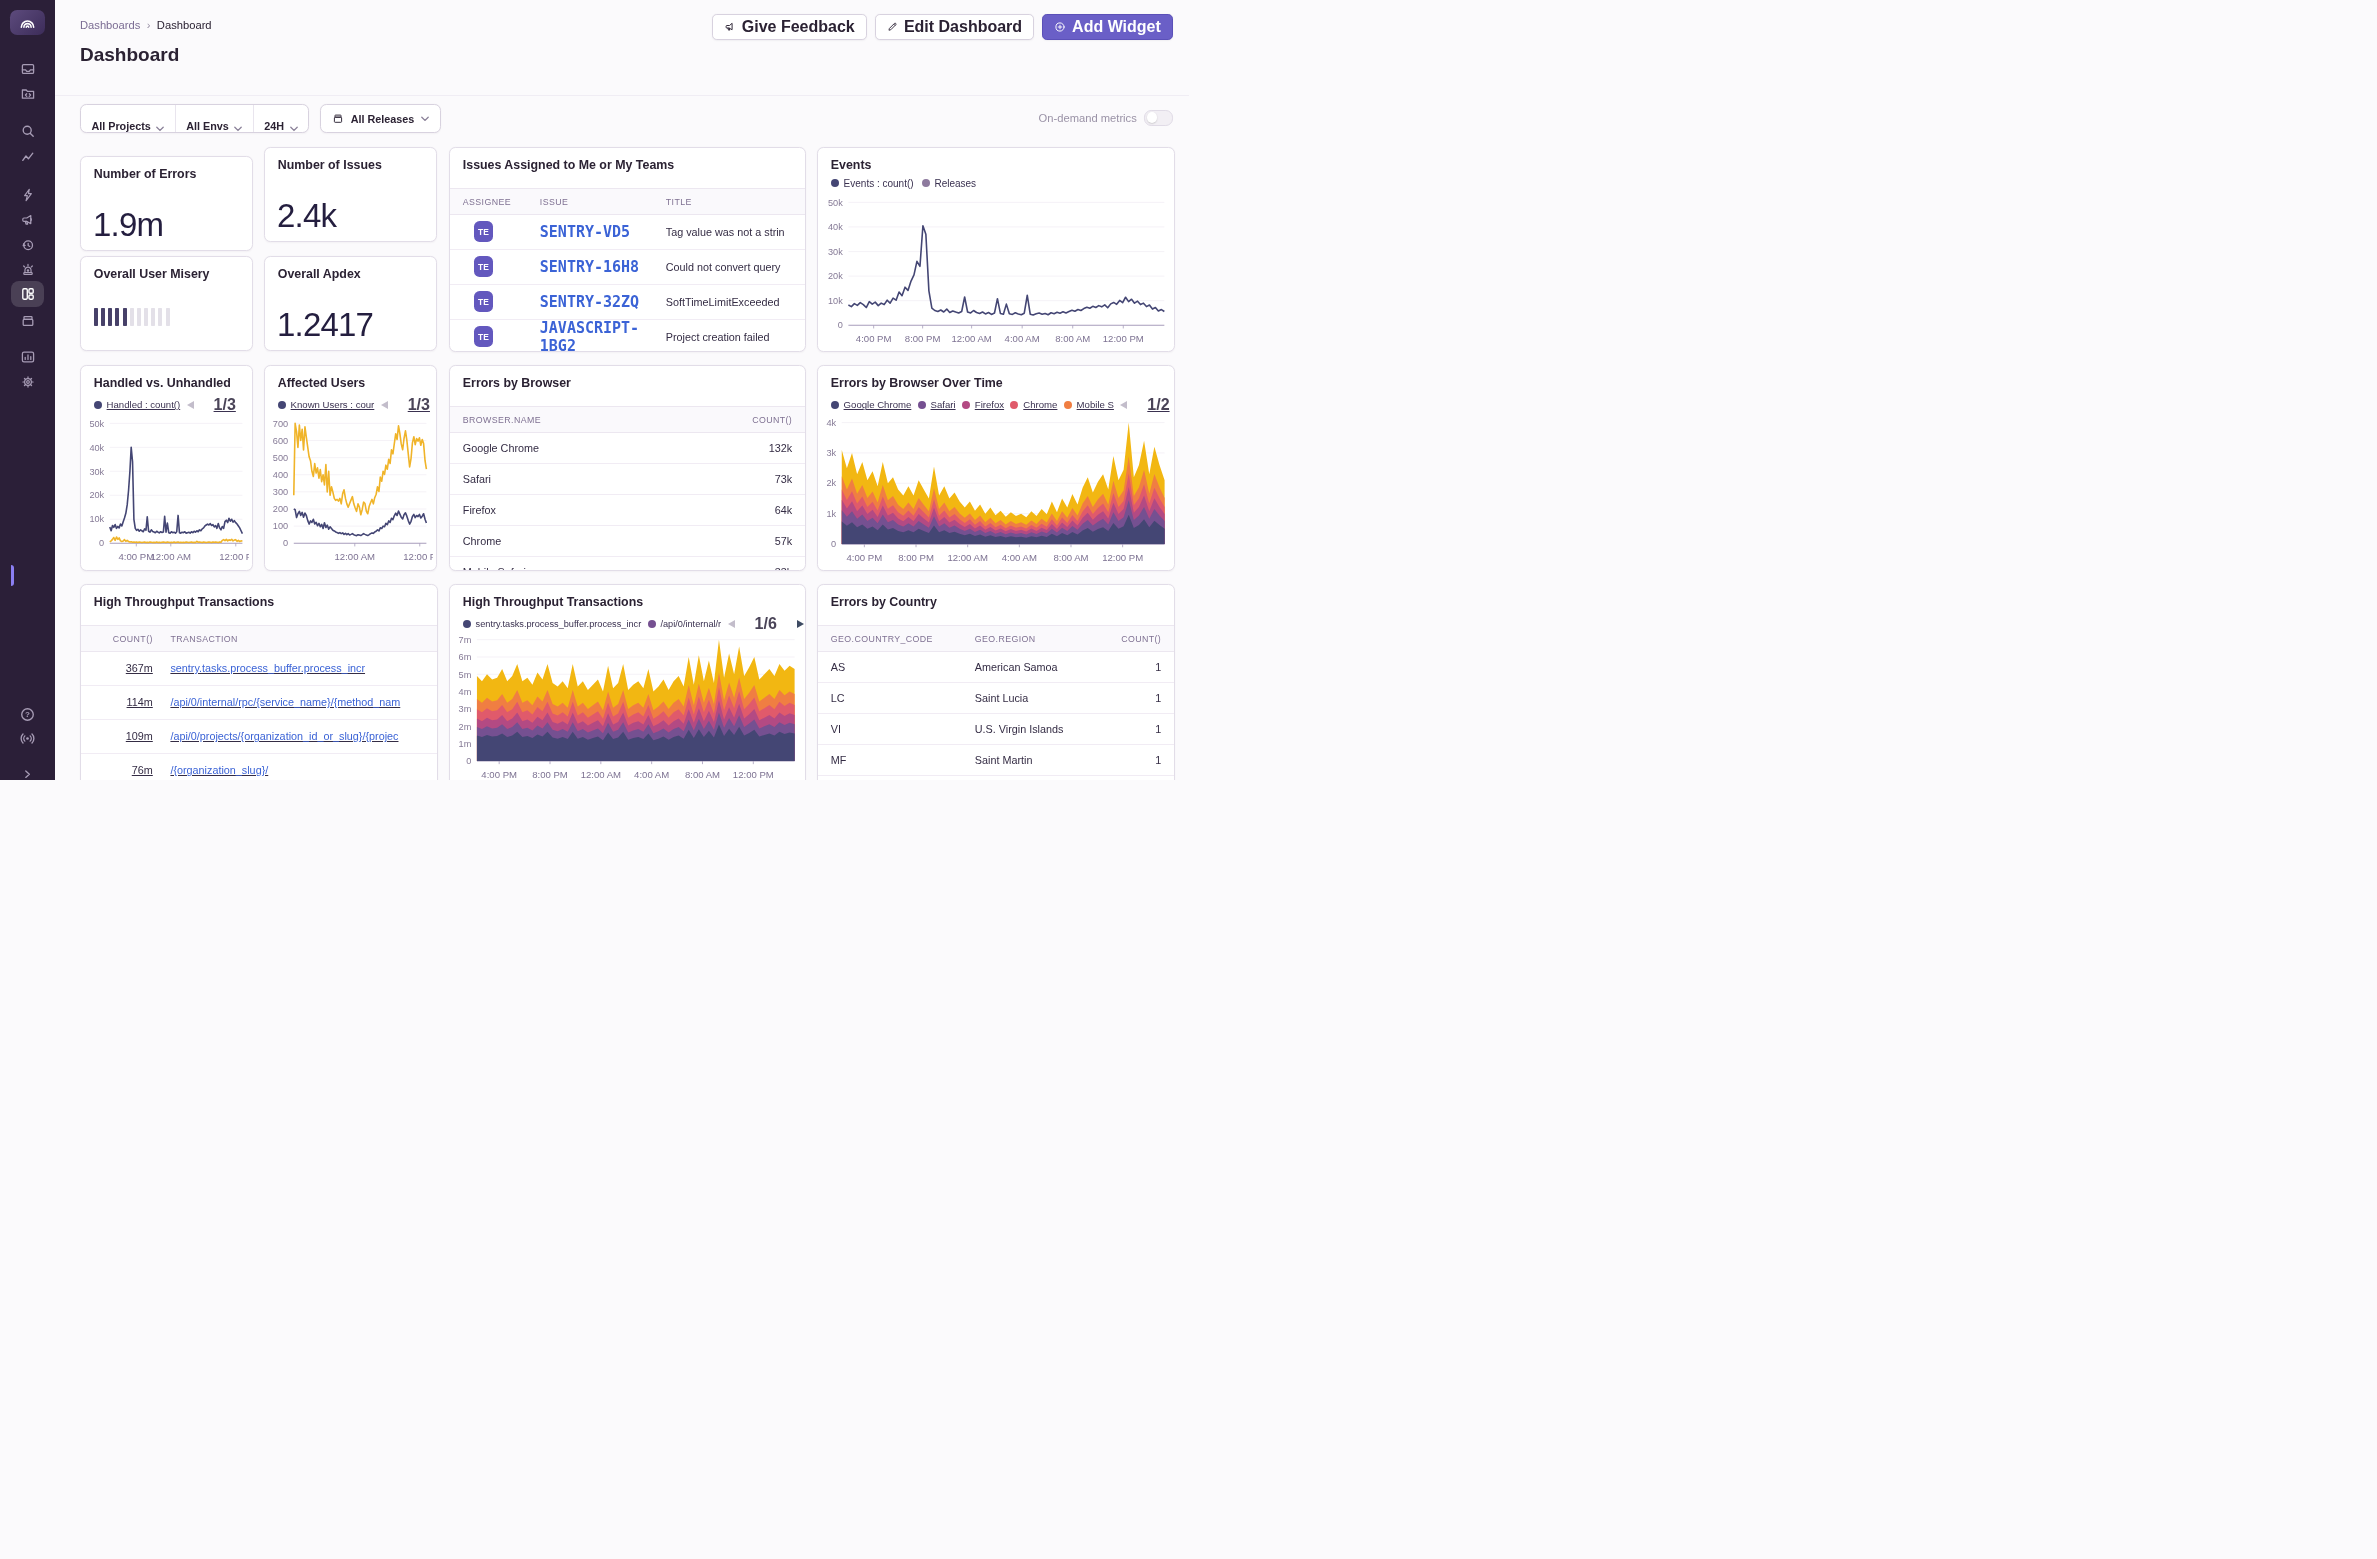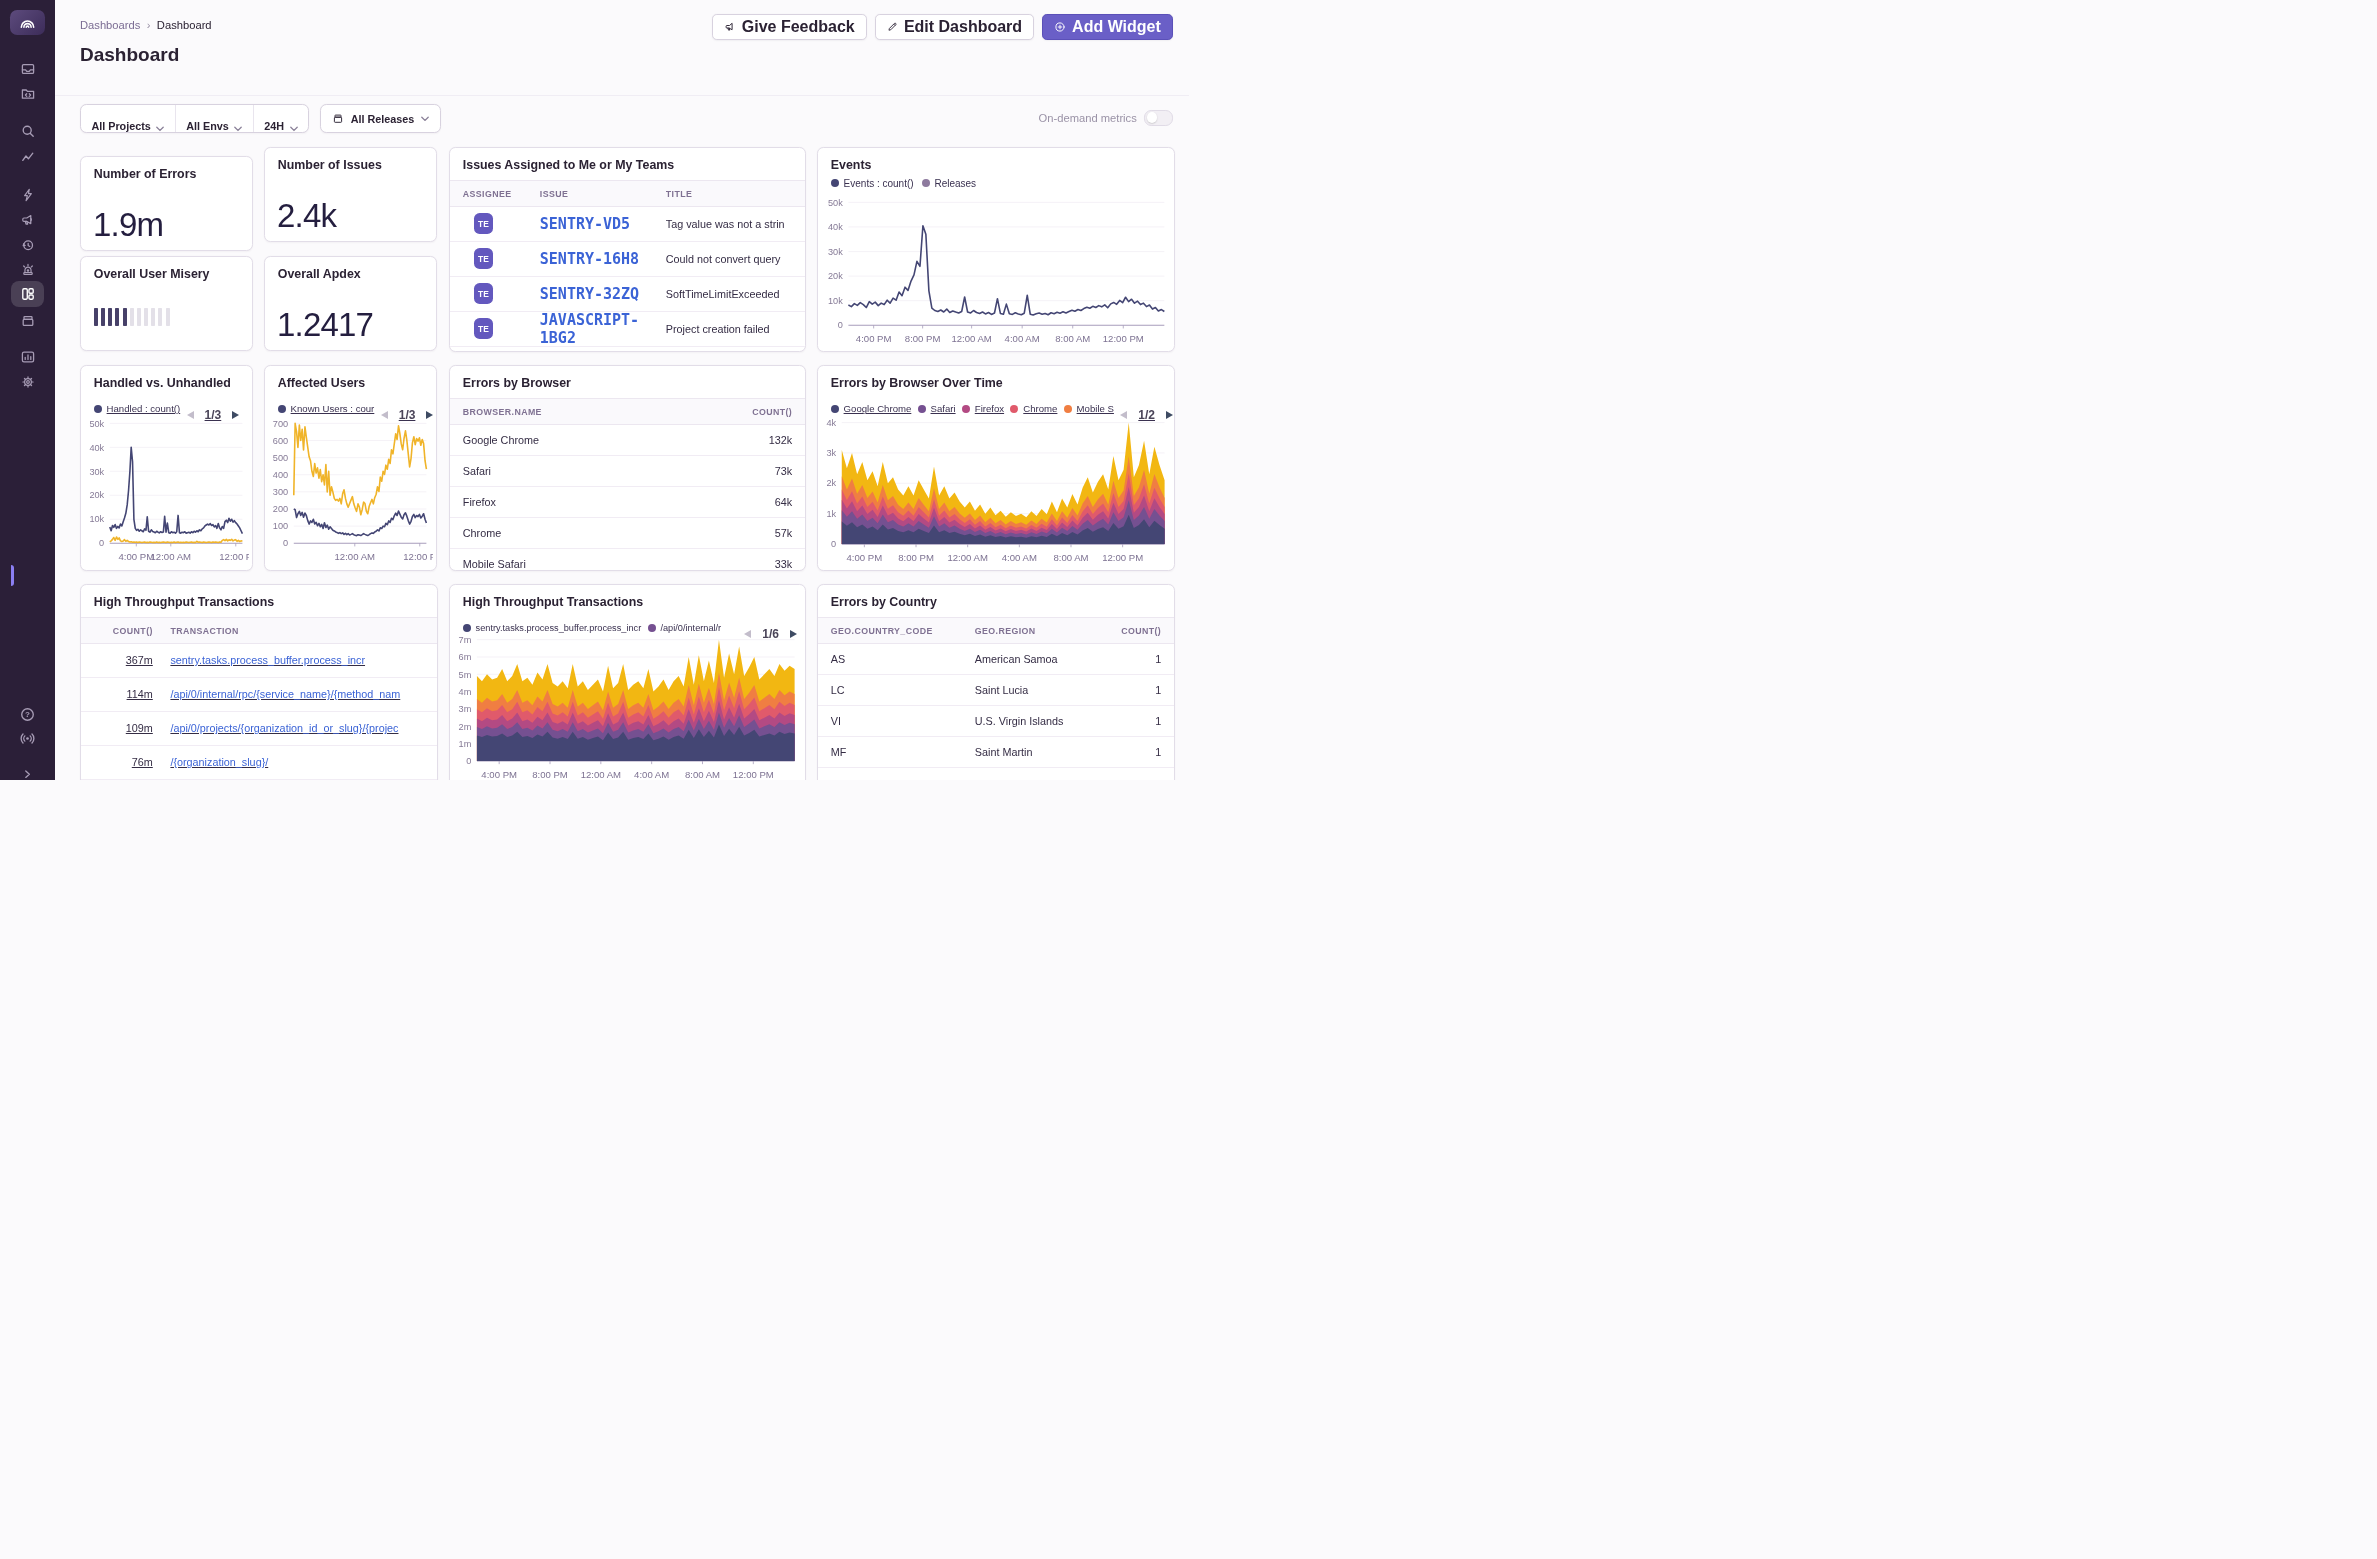--- a/index.html
+++ b/index.html
@@ -40,27 +40,27 @@
   
   .card{position:absolute;background:#fff;border:0.8px solid #e2dde8;border-radius:6.4px;overflow:hidden;
     box-shadow:0 0.8px 1.6px rgba(43,34,51,.04);}
   .ctitle{padding:10.4px 12.8px 0;font-size:12.4px;font-weight:700;color:#2b2233;white-space:nowrap;overflow:hidden;}
   .bignum{position:absolute;left:12px;bottom:6.4px;font-size:33px;font-weight:500;color:#241e3f;letter-spacing:-0.8px;}
   .legend-row{display:flex;align-items:center;gap:8px;padding:5.6px 12.8px 0;font-size:10px;color:#3a3150;white-space:nowrap;overflow:hidden;position:relative;}
   .legend-row.small{font-size:9.6px;gap:6.4px;text-decoration:underline;}
   .legend-row.tiny{font-size:9.2px;gap:6.4px;padding-right:8px;}
   .litem{display:inline-flex;align-items:center;gap:4.8px;flex:none;cursor:pointer;}
   .dot{width:8px;height:8px;border-radius:50%;display:inline-block;flex:none;}
-  .pag{margin-left:auto;display:inline-flex;align-items:center;gap:11px;font-size:12px;color:#4a4458;font-weight:600;flex:none;margin-top:12px;}
+  .pag{margin-left:auto;display:inline-flex;align-items:center;gap:20px;font-size:16px;color:#4a4458;font-weight:600;flex:none;}
   .tri-l{width:0;height:0;border-top:4.8px solid transparent;border-bottom:4.8px solid transparent;border-right:7.2px solid #c3bdcb;cursor:pointer;}
   .tri-r{width:0;height:0;border-top:4.8px solid transparent;border-bottom:4.8px solid transparent;border-left:7.2px solid #3e4b63;cursor:pointer;}
   .chart{position:absolute;left:3.2px;right:3.2px;}
   
   .tbl-head{display:flex;background:#faf9fc;border-top:0.8px solid #ece7f0;border-bottom:0.8px solid #ece7f0;
-    font-size:8.8px;font-weight:700;letter-spacing:0.4px;color:#7f7192;padding:7.2px 12.8px;margin-top:8px;}
+    font-size:8.8px;font-weight:400;letter-spacing:0.4px;color:#7f7192;padding:7.2px 12.8px;margin-top:16px;}
   .trow{display:flex;align-items:center;border-bottom:0.8px solid #f1ecf4;padding:0 12.8px;font-size:10.8px;color:#342c44;}
   .issues-row{height:34px;}
   .row38{height:30px;}
   .row41{height:33px;text-decoration:underline;}
   .col-assignee{width:77px;flex:none;}
   .col-issue{width:126px;flex:none;}
   .col-title{flex:1;white-space:nowrap;overflow:hidden;}
   .badge{display:inline-flex;align-items:center;justify-content:center;width:19px;height:21px;margin-left:11.2px;
     border-radius:5.6px;background:#6358be;color:#fff;font-size:8.4px;font-weight:700;letter-spacing:0.2px;}
   .ilink{font-family:"DejaVu Sans Mono",monospace;font-size:15px;color:#3b63d6;text-decoration:none;cursor:pointer;font-weight:bold;}

